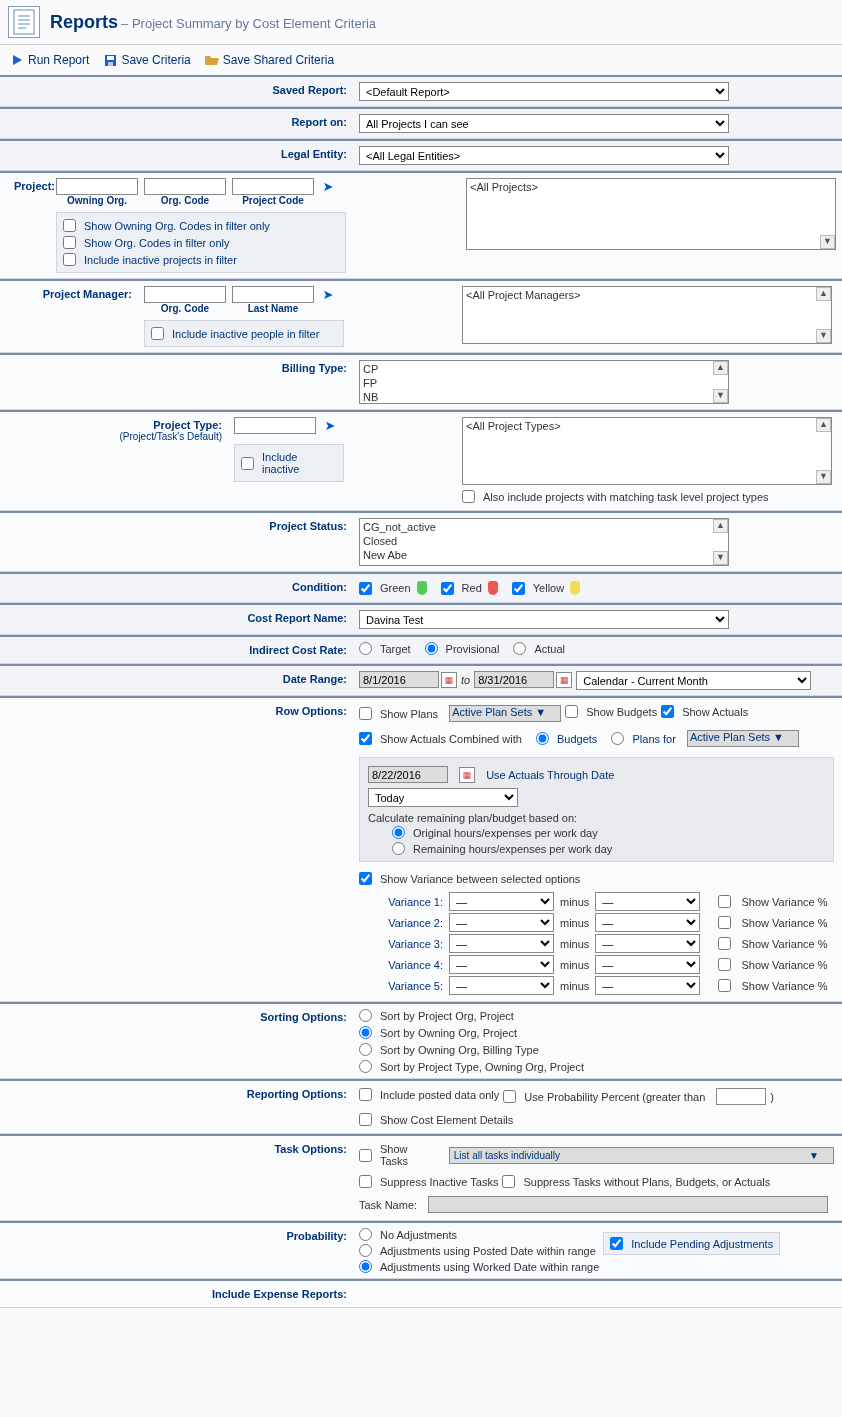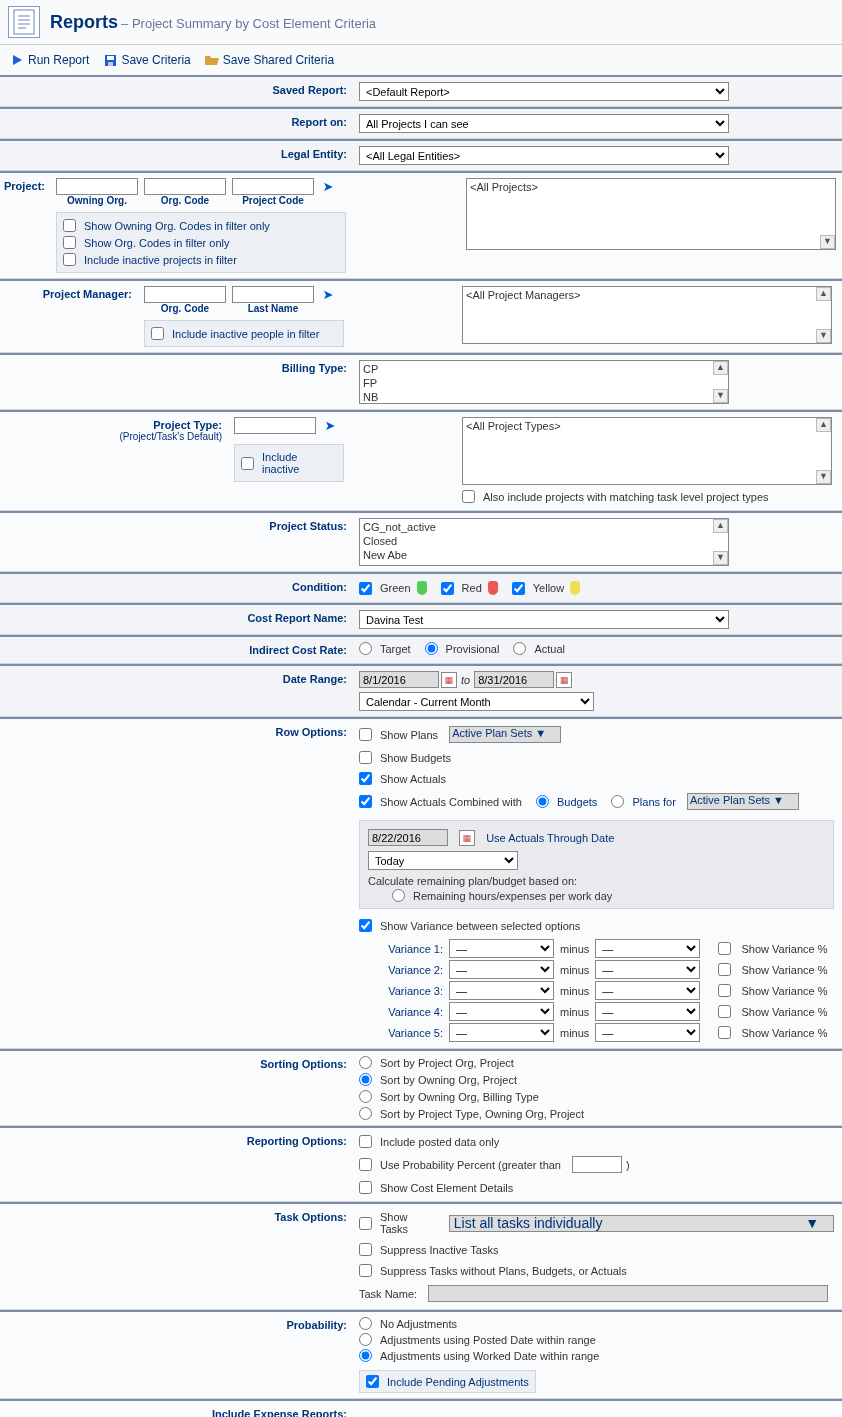--- a/index.html
+++ b/index.html
@@ -33,22 +33,22 @@
 .flag.green { background: #5c5; } .flag.red { background: #e55; } .flag.yellow { background: #ed5; }
 .date-i { width: 80px; background: #ddd; border: 1px solid #888; padding: 1px 3px; font-size: 11px; height: 17px; }
 .cal-icon { width: 16px; height: 16px; border: 1px solid #888; background: #fff; display: inline-flex; align-items: center; justify-content: center; font-size: 9px; color: #c44; cursor: pointer; }
 .mini-sel { font-size: 11px; border: 1px solid #888; background: #ddd; padding: 0 14px 0 2px; height: 17px; }
 .gray-panel { background: #e8eaed; padding: 6px 8px; margin-top: 4px; border: 1px solid #d0d4dc; width: 100%; }
 .var-sel { width: 105px; }
 .var-row { display: flex; align-items: center; gap: 6px; padding: 1px 0; }
 .var-row .vl { color: #003378; width: 70px; text-align: right; font-size: 11px; }
 .radio-col { display: flex; flex-direction: column; gap: 3px; }
 .radio-line { display: flex; align-items: center; gap: 4px; font-size: 11px; }
-.long-sel { width: 390px; background: #ddd; height: 17px; border: 1px solid #888; font-size: 14px; padding: 0 14px 0 4px; display: flex; align-items: center; justify-content: space-between; }
-.stack { display: flex; flex-direction: column; gap: 3px; width: 100%; }
+.long-sel { width: 390px; background: #ddd; height: 17px; border: 1px solid #888; font-size: 10px; padding: 0 14px 0 4px; display: flex; align-items: center; justify-content: space-between; }
+.stack { display: flex; flex-direction: row; gap: 3px; width: 100%; }
 .inline-group { background: #ecf0f5; border: 1px solid #d0d4dc; padding: 4px 6px; display: flex; align-items: center; gap: 4px; }
 </style>
 </head>
 <body>
 
 <div class="header">
   <div class="header-icon">
     <svg width="24" height="28" viewBox="0 0 24 28">
         <rect x="2" y="2" width="20" height="24" fill="#fff" stroke="#6688bb"></rect>
         <line x1="6" y1="8" x2="18" y2="8" stroke="#6688bb"></line>
@@ -114,21 +114,21 @@
 <div class="row">
   <div class="lbl">Legal Entity:</div>
   <div class="ctl">
         <select class="wide"><option>&lt;All Legal Entities&gt;</option></select>
       </div>
 </div>
 </div>
 
 <div class="section">
 <div class="row light">
-  <div class="lbl" style="width:52px;text-align:left;padding-left:4px">Project:</div>
+  <div class="lbl" style="width:52px;text-align:left;padding-left:14px">Project:</div>
   <div class="ctl" style="flex-direction:column;align-items:flex-start">
     <div style="display:flex;gap:6px;align-items:flex-start">
       <div><input type="text" style="width: 82px;"><div class="sub-lbl">Owning Org.</div></div>
       <div><input type="text" style="width: 82px;"><div class="sub-lbl">Org. Code</div></div>
       <div><input type="text" style="width: 82px;"><div class="sub-lbl">Project Code</div></div>
       <span class="arrow-btn">➤</span>
     </div>
     <div class="proj-box" style="width:290px">
       <div class="chk-line">
             <input type="checkbox" style="">
@@ -332,20 +332,24 @@
             <span>Plans for</span>
           </label>&nbsp;
       <span class="mini-sel"><span>Active Plan Sets</span> ▼</span>
     </div>
     <div class="gray-panel">
       <div class="chk-line"><input class="date-i" value="8/22/2016" style="">&nbsp;<span class="cal-icon">▦</span>&nbsp;<span style="color:#003378">Use Actuals Through Date</span></div>
       <div style="margin-top:3px"><select style="width:150px"><option>Today</option></select></div>
       <div class="txt" style="margin-top:5px">Calculate remaining plan/budget based on:</div>
       <div class="radio-col" style="padding-left:24px;margin-top:2px">
         <label class="radio-line">
+              <input type="radio" name="calc" checked="" style="">
+              <span>Original hours/expenses per work day</span>
+            </label>
+        <label class="radio-line">
               <input type="radio" name="calc" style="">
               <span>Remaining hours/expenses per work day</span>
             </label>
       </div>
     </div>
     <div class="chk-line" style="margin-top:4px">
           <input type="checkbox" checked="" style="">
           <span class="txt">Show Variance between selected options</span>
         </div>
     <div id="variances" style="padding-left:14px">

